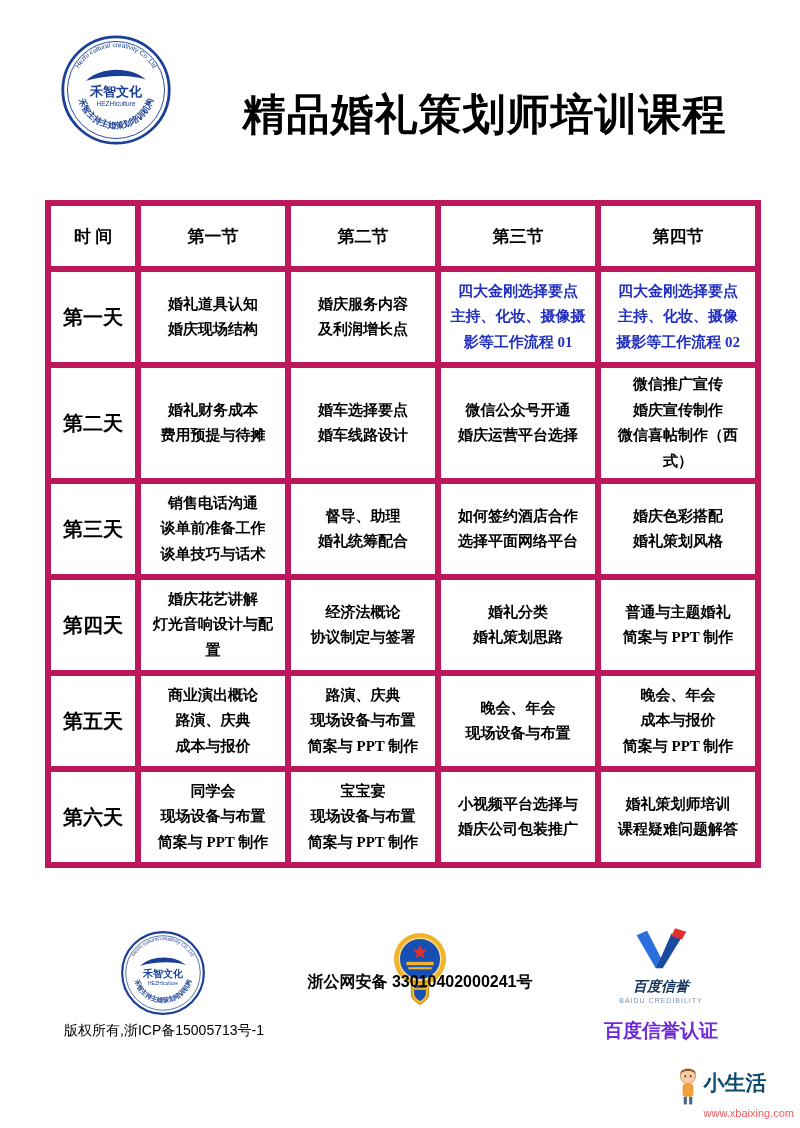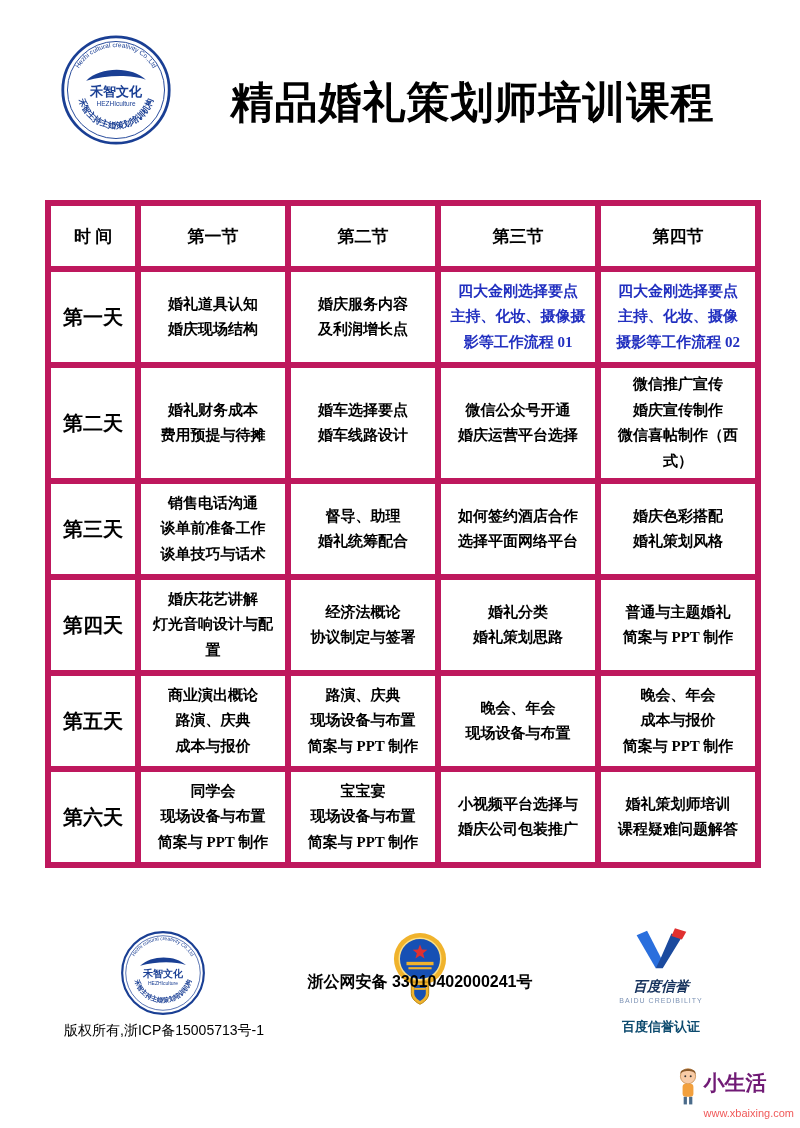--- a/index.html
+++ b/index.html
@@ -4,21 +4,21 @@
 <style>
   html,body{margin:0;padding:0;background:#e9e9e9;}
   .page{
     position:relative;width:800px;height:1128px;margin:0 auto;
     background:#ffffff;overflow:hidden;
     font-family:"Liberation Serif","DejaVu Serif",serif;color:#000;
   }
   
   .logo-top{position:absolute;left:60px;top:34px;}
   .page-title{
-    position:absolute;left:185px;top:74px;width:575px;margin:0;
+    position:absolute;left:185px;top:74px;width:575px;margin:12px;
     text-align:center;font-size:43px;font-weight:900;letter-spacing:1px;
     font-family:"Liberation Sans","DejaVu Sans",sans-serif;color:#000;
   }
   
   table.course{
     position:absolute;left:45px;top:200px;width:710px;
     border-collapse:collapse;table-layout:fixed;
   }
   table.course th,table.course td{
     border:6px solid #be185d;text-align:center;vertical-align:middle;
@@ -41,28 +41,28 @@
     position:absolute;left:300px;top:972px;width:240px;text-align:center;
     font-size:16px;font-weight:700;
     font-family:"Liberation Sans","DejaVu Sans",sans-serif;
   }
   .baidu-block{
     position:absolute;left:595px;top:928px;width:132px;text-align:center;
     font-family:"Liberation Sans","DejaVu Sans",sans-serif;
   }
   .baidu-name{font-size:14px;font-weight:700;color:#16325c;margin-top:2px;font-style:italic;}
   .baidu-en{font-size:7px;letter-spacing:1px;color:#7d93b5;margin-top:1px;}
-  .baidu-cert{font-size:13px;font-weight:700;color:#0c4a6e;margin-top:14px;}
+  .baidu-cert{font-size:19px;font-weight:700;color:#6d28d9;margin-top:14px;}
   
   .watermark{
     position:absolute;right:6px;top:1066px;display:flex;align-items:flex-start;gap:3px;
     font-family:"Liberation Sans","DejaVu Sans",sans-serif;
   }
   .wm-texts{display:flex;flex-direction:column;align-items:flex-start;}
-  .wm-name{font-size:21px;font-weight:700;color:#701a75;line-height:1.2;margin-top:4px;}
+  .wm-name{font-size:21px;font-weight:700;color:#0c4a6e;line-height:1.2;margin-top:4px;}
   .wm-url{font-size:11px;color:#f05959;margin-top:12px;}
 </style>
 </head>
 <body>
 
 <div class="page">
 
   <div class="logo-top">
     <svg viewBox="0 0 120 120" width="112" height="112">
       <defs>

